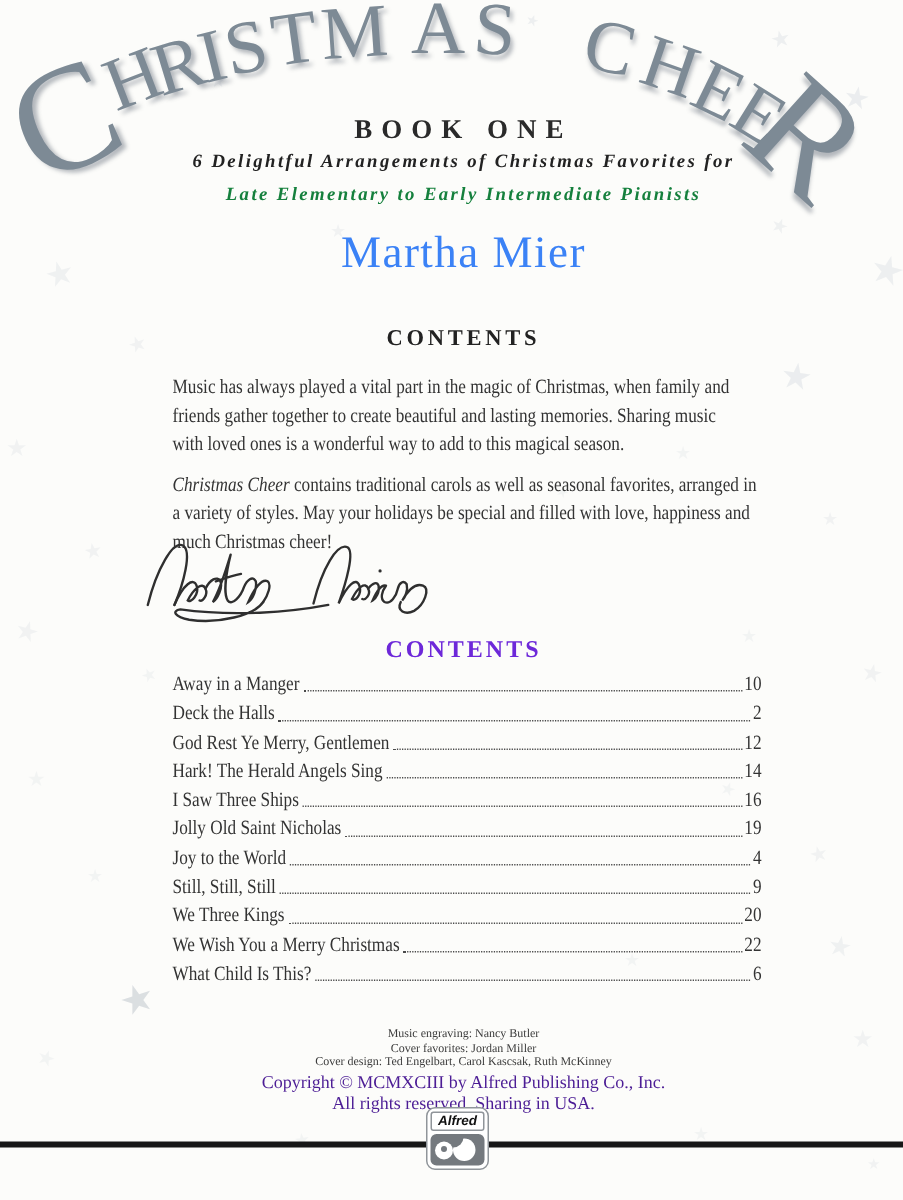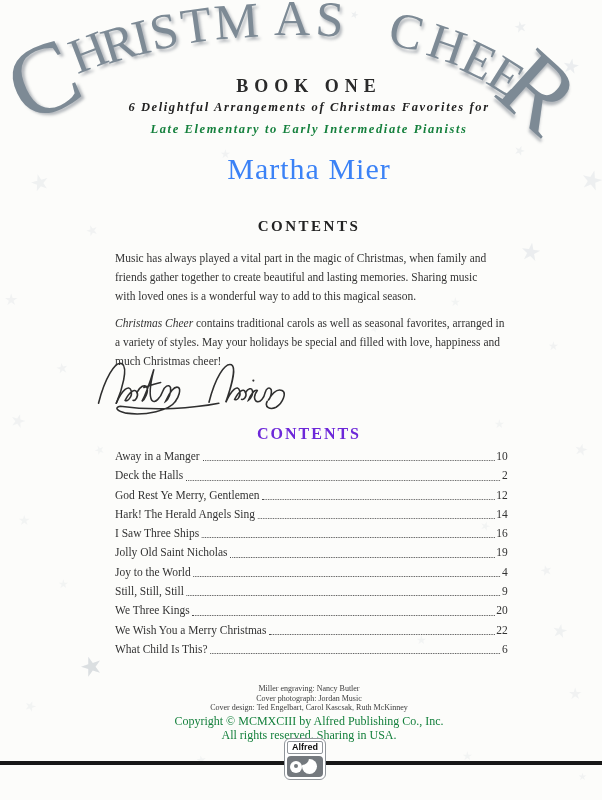--- a/index.html
+++ b/index.html
@@ -40,30 +40,30 @@
   
   .signature{position:absolute; left:94px; top:352px;}
   
   .toc{top:446px;}
   .toc-row{display:flex; align-items:baseline; height:19.3px; line-height:19.3px;}
   .toc-title{white-space:nowrap; color:#333;}
   .toc-dots{flex:1; border-bottom:1.7px dotted #4a4a4a; margin:0 2px 0 3px; align-self:flex-end; position:relative; bottom:4px;}
   .toc-page{white-space:nowrap; color:#333;}
   
   .credits{top:684px; font-size:8px; line-height:9.7px; color:#3c3c3c;}
-  .copyright{top:715px; font-size:12px; line-height:13.5px; color:#15803d;}
+  .copyright{top:715px; font-size:12px; line-height:13.5px; color:#4c1d95;}
   
   .rule{position:absolute; left:0; right:0; top:761px; height:4px; background:#171717;}
   .alfred{
     position:absolute; left:284px; top:738px; width:36px; height:36px;
     background:#fff; border:1.5px solid #90959a; border-radius:6px; z-index:2; padding:2px;
   }
   .alfred-word{
     border:1px solid #90959a; border-radius:2px; height:11px;
-    font-family:"Liberation Sans",sans-serif; font-size:9px; font-weight:bold; 
+    font-family:"Liberation Sans",sans-serif; font-size:9px; font-weight:bold; font-style:italic;
     text-align:center; line-height:11px; color:#111; letter-spacing:0;
   }
   .alfred-mark{position:relative; margin-top:2px; height:21px; background:#74797e; border-radius:4px; overflow:hidden;}
   .alfred-mark .c1{position:absolute; left:3px; top:5px; width:12px; height:12px; background:#fff; border-radius:50%;}
   .alfred-mark .c1d{position:absolute; left:7px; top:8px; width:4px; height:4px; background:#74797e; border-radius:50%;}
   .alfred-mark .c2{position:absolute; left:15px; top:3px; width:15px; height:15px; background:#fff; border-radius:50%;}
   .alfred-mark .c2n{position:absolute; left:15px; top:2px; width:7px; height:7px; background:#74797e; border-radius:0 0 7px 0;}
 </style>
 </head>
 <body>
@@ -207,22 +207,22 @@
         <span class="toc-page">22</span>
       </div>
     <div class="toc-row">
         <span class="toc-title">What Child Is This?</span>
         <span class="toc-dots"></span>
         <span class="toc-page">6</span>
       </div>
   </div>
 
   <div class="cline credits">
-    <div>Miller engraving:  Nancy Butler</div>
-    <div>Cover photograph:  Jordan Music</div>
+    <div>Music engraving:  Nancy Butler</div>
+    <div>Cover favorites:  Jordan Miller</div>
     <div>Cover design:  Ted Engelbart, Carol Kascsak, Ruth McKinney</div>
   </div>
 
   <div class="cline copyright">
     <div>Copyright © MCMXCIII by Alfred Publishing Co., Inc.</div>
     <div>All rights reserved. Sharing in USA.</div>
   </div>
 
   <div class="rule"></div>
   <div class="alfred">

